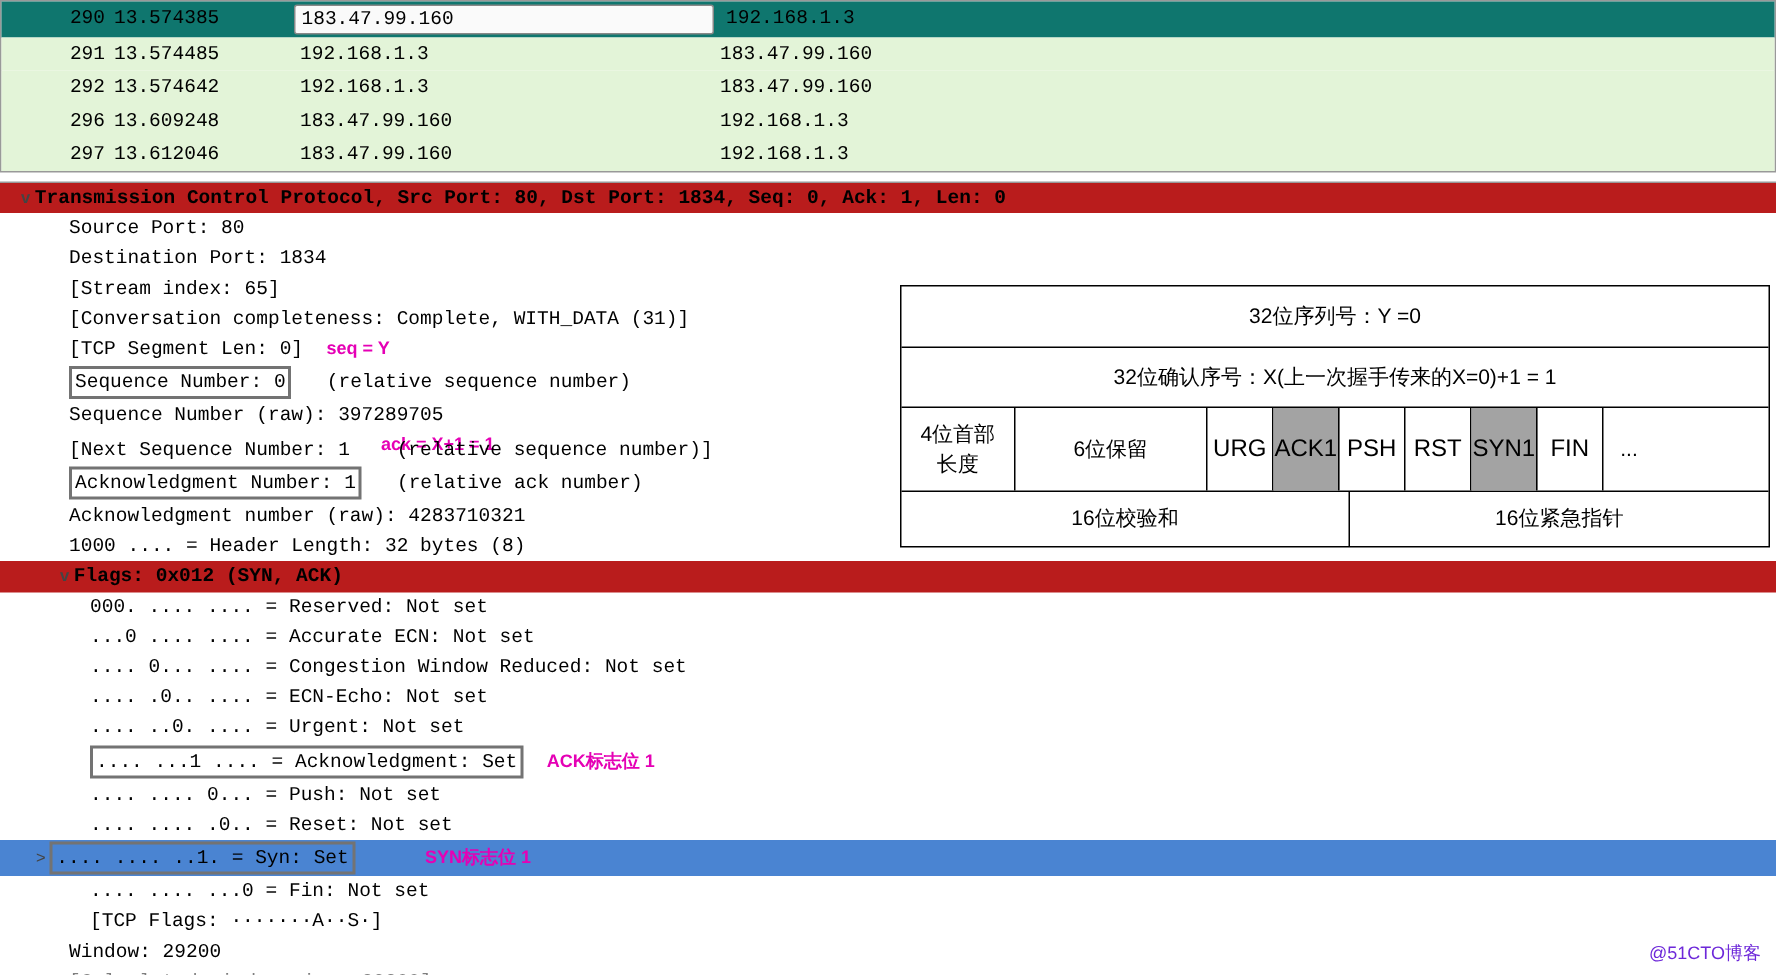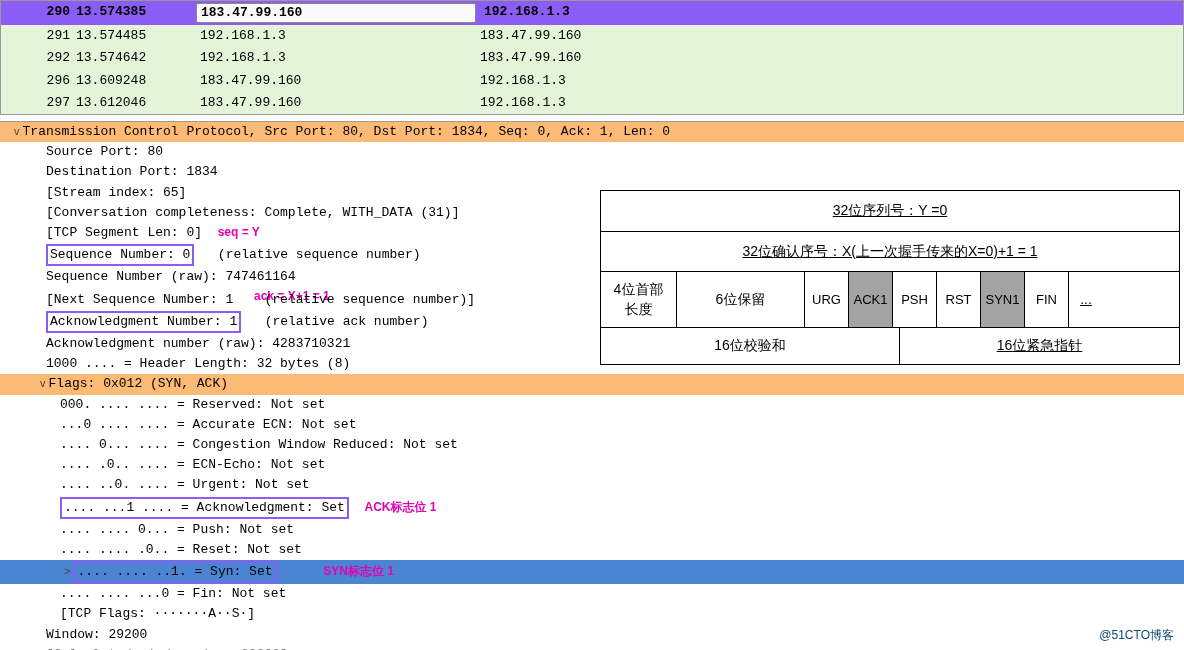--- a/index.html
+++ b/index.html
@@ -16,74 +16,74 @@
   }
   .packet-list {
     border: 1px solid #999;
     background: #fff;
   }
   .pkt-row {
     display: flex;
     padding: 2px 0;
   }
   .pkt-row.green { background: #e3f4d8; }
-  .pkt-row.selected { background: #8b5cf6; font-weight: bold; }
+  .pkt-row.selected { background: #0f766e; }
   .pkt-row.selected .pkt-src { background: #fafafa; border:1px solid #888; border-radius:2px; margin-right:4px; }
   .pkt-no { width: 75px; text-align: right; padding-right: 6px; }
   .pkt-time { width: 120px; }
   .pkt-src { width: 280px; padding-left: 4px; }
   .pkt-dst { width: 280px; padding-left: 4px; }
 
   .details {
     margin-top: 6px;
     border-top: 1px solid #999;
     font-family: Consolas, "Courier New", monospace;
     font-size: 13px;
     color: #000;
     position: relative;
   }
   .line { white-space: pre; padding: 1px 4px; }
-  .hl-blue { background: #fdba74; }
+  .hl-blue { background: #b91c1c; font-weight: bold; }
   .hl-row { background: #4a84d2; color:#000; }
   .caret::before { content: "v "; color:#444; font-family: sans-serif; font-size:11px; }
   .caret-closed::before { content: "> "; color:#444; font-family: sans-serif; font-size:11px; }
   .indent1 { padding-left: 46px; }
   .indent2 { padding-left: 60px; }
-  .magenta-box { display:inline-block; border:2px solid #8b5cf6; padding:0 2px; }
+  .magenta-box { display:inline-block; border:2px solid #737373; padding:0 2px; }
   .magenta-label { color:#e500b5; font-weight:bold; font-family: Arial, sans-serif; font-size:12px; }
 
   .diagram {
     position: absolute;
     top: 190px;
     left: 600px;
     width: 580px;
     border: 1px solid #000;
     background: #fff;
     font-family: "Microsoft YaHei", Arial, sans-serif;
     font-size: 14px;
     z-index: 10;
   }
   .diagram .dr { display:flex; border-bottom:1px solid #000; }
   .diagram .dr:last-child { border-bottom:none; }
   .diagram .dc { border-right:1px solid #000; display:flex; align-items:center; justify-content:center; padding:8px 4px; text-align:center; }
-  .diagram .dc:last-child { border-right:none;text-decoration:underline; }
+  .diagram .dc:last-child { border-right:none; }
   .diagram .full { width:100%; padding:10px; text-align:center; }
   .diagram .c-header { width:76px; }
   .diagram .c-reserve { width:128px; }
-  .diagram .c-flag { width:44px; font-size:13px; }
+  .diagram .c-flag { width:44px; font-size:16px; }
   .diagram .c-dots { width:34px; }
   .diagram .pink { background:#a3a3a3;text-align:center; }
   .diagram .c-checksum { width:300px; }
   .diagram .c-urgent { width:280px; }
 
   .watermark {
     position: absolute;
     bottom: 6px;
     right: 10px;
-    color:#0c4a6e;
+    color:#6d28d9;
     font-family: sans-serif;
     font-size: 12px;
   }
 </style>
 </head>
 <body>
 
 <div class="packet-list">
   <div class="pkt-row green selected">
     <span class="pkt-no">290</span>
@@ -118,36 +118,36 @@
 </div>
 
 <div class="details">
   <div class="line hl-blue caret" style="padding-left:14px"><span>Transmission Control Protocol, Src Port: 80, Dst Port: 1834, Seq: 0, Ack: 1, Len: 0</span></div>
   <div class="line indent1">Source Port: 80</div>
   <div class="line indent1">Destination Port: 1834</div>
   <div class="line indent1">[Stream index: 65]</div>
   <div class="line indent1">[Conversation completeness: Complete, WITH_DATA (31)]</div>
   <div class="line indent1"><span>[TCP Segment Len: 0]</span>  <span class="magenta-label">seq = Y</span></div>
   <div class="line indent1"><span class="magenta-box">Sequence Number: 0</span><span>   (relative sequence number)</span></div>
-  <div class="line indent1">Sequence Number (raw): 747461164</div>
+  <div class="line indent1">Sequence Number (raw): 397289705</div>
   <div class="line" style="padding-left:254px;"><span class="magenta-label">ack = X+1 = 1</span></div>
   <div class="line indent1" style="margin-top:-18px">[Next Sequence Number: 1    (relative sequence number)]</div>
   <div class="line indent1"><span class="magenta-box">Acknowledgment Number: 1</span><span>   (relative ack number)</span></div>
   <div class="line indent1">Acknowledgment number (raw): 4283710321</div>
   <div class="line indent1">1000 .... = Header Length: 32 bytes (8)</div>
   <div class="line hl-blue indent1 caret" style="padding-left:40px"><span>Flags: 0x012 (SYN, ACK)</span></div>
   <div class="line indent2">000. .... .... = Reserved: Not set</div>
   <div class="line indent2">...0 .... .... = Accurate ECN: Not set</div>
   <div class="line indent2">.... 0... .... = Congestion Window Reduced: Not set</div>
   <div class="line indent2">.... .0.. .... = ECN-Echo: Not set</div>
   <div class="line indent2">.... ..0. .... = Urgent: Not set</div>
   <div class="line indent2"><span class="magenta-box">.... ...1 .... = Acknowledgment: Set</span>  <span class="magenta-label">ACK标志位 1</span></div>
   <div class="line indent2">.... .... 0... = Push: Not set</div>
   <div class="line indent2">.... .... .0.. = Reset: Not set</div>
-  <div class="line hl-row" style="padding-left:64px"><span class="caret-closed"></span><span class="magenta-box" style="background:#4a84d2">.... .... ..1. = Syn: Set</span>      <span class="magenta-label">SYN标志位 1</span></div>
+  <div class="line hl-row" style="padding-left:24px"><span class="caret-closed"></span><span class="magenta-box" style="background:#4a84d2">.... .... ..1. = Syn: Set</span>      <span class="magenta-label">SYN标志位 1</span></div>
   <div class="line indent2">.... .... ...0 = Fin: Not set</div>
   <div class="line indent2">[TCP Flags: ·······A··S·]</div>
   <div class="line indent1">Window: 29200</div>
   <div class="line indent1" style="opacity:0.5">[Calculated window size: 29200]</div>
 </div>
 
 <div class="diagram">
   <div class="dr">
       <div class="dc full">32位序列号：Y =0</div>
     </div>

